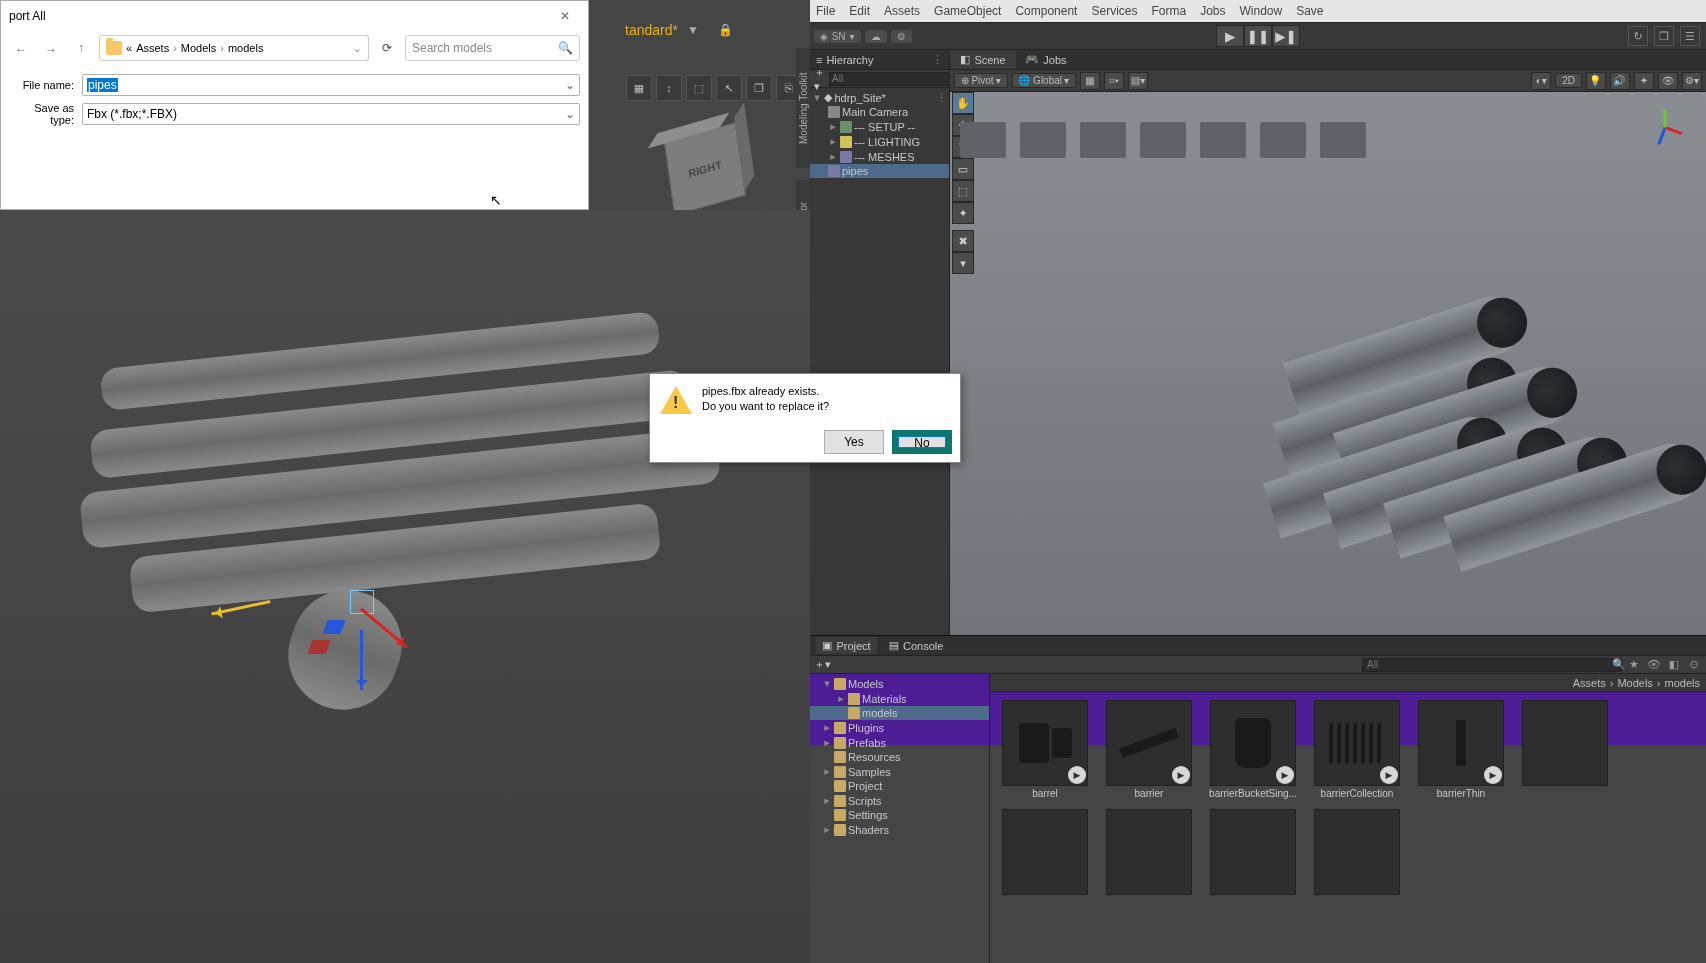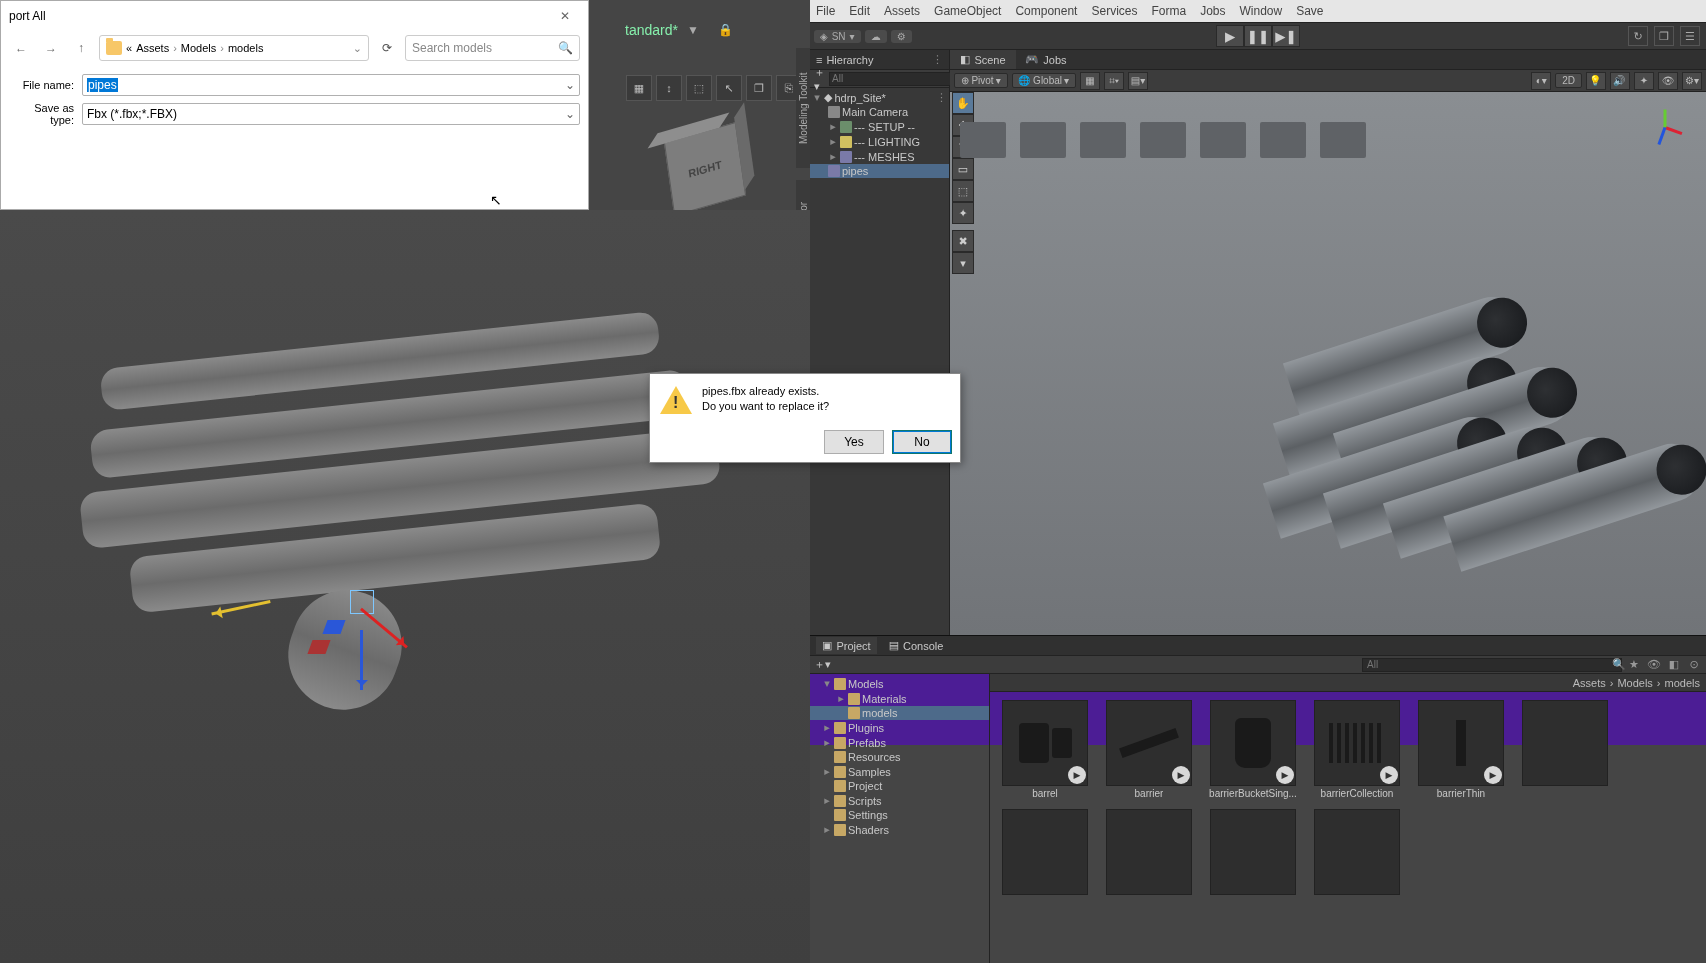--- a/index.html
+++ b/index.html
@@ -29,21 +29,21 @@
     .field-input .sel { background:#0078d7; color:#fff; padding:0 1px; }
     .field-input .dd { position:absolute; right:4px; color:#666; }
     .dialog-buttons { display:flex; justify-content:flex-end; align-items:center; padding: 10px 10px; gap:8px; margin-top:18px;}
     .dialog-buttons .left-label { margin-right:auto; color:#0066cc; font-size:11px;}
     .win-btn { width:78px; height:24px; border:1px solid #adadad; background:#e1e1e1; font-size:12px; cursor:pointer; }
     .win-btn.default { border-color:#0078d7; }
     .cursor-img { position:absolute; left: 490px; top: 192px; font-size:14px; color:#000; z-index:15; pointer-events:none;}
 
     
     .maya-top { position:absolute; left:625px; top:10px; width:185px; height:40px; display:flex; align-items:center; gap:6px; }
-    .maya-top .standard { color:#86efac; font-size:14px; }
+    .maya-top .standard { color:#eab308; font-size:14px; }
     .maya-top .dd2 { color:#aaa; width:18px; text-align:center;}
     .maya-lock { color:#aaa; margin-left:10px;}
     .maya-icon-row { position:absolute; left:626px; top:75px; display:flex; gap:4px; }
     .maya-tool { width:26px; height:26px; background:#3a3a3a; border:1px solid #555; display:flex;align-items:center;justify-content:center; color:#bbb; font-size:11px;}
 
     
     .view-cube { position:absolute; left:668px; top:132px; width:74px; height:74px; background:#7d7d7d; transform:rotate(-8deg) skewY(-8deg); border:1px solid #5a5a5a; display:flex; align-items:center; justify-content:center; font-size:11px; color:#444; font-weight:bold; }
     .view-cube::before { content:""; position:absolute; left:-12px; top:-12px; width:74px; height:12px; background:#8e8e8e; transform:skewX(-45deg);}
     .view-cube::after { content:""; position:absolute; right:-12px; top:-12px; width:12px; height:74px; background:#6a6a6a; transform:skewY(-45deg);}
 
@@ -144,21 +144,21 @@
     
     .confirm-dialog{position:absolute;left:649px;top:373px;width:312px;background:#fff;border:1px solid #888;box-shadow:2px 2px 8px rgba(0,0,0,.35);z-index:50;color:#000;}
     .confirm-dialog .cd-title{padding:5px 9px;font-size:12px;border-bottom:1px solid #ddd;}
     .confirm-dialog .cd-body{padding:10px 10px 6px;display:flex;gap:10px;align-items:flex-start;}
     .warn-icon{width:32px;height:32px;position:relative;}
     .warn-icon .tri{width:0;height:0;border-left:16px solid transparent;border-right:16px solid transparent;border-bottom:28px solid #f7c948;position:absolute;top:2px;}
     .warn-icon .ex{position:absolute;left:13px;top:10px;font-weight:bold;color:#333;font-size:16px;}
     .confirm-dialog .cd-text{font-size:11px;line-height:1.35;}
     .confirm-dialog .cd-buttons{display:flex;justify-content:flex-end;gap:8px;padding:8px;}
     .confirm-dialog .cd-buttons button{width:60px;height:24px;border:1px solid #adadad;background:#e1e1e1;font-size:12px;cursor:pointer;}
-    .confirm-dialog .cd-buttons button.focus{border:1px solid #0f766e;box-shadow:0 0 0 1px #0078d7 inset;}
+    .confirm-dialog .cd-buttons button.focus{border:6px solid #0f766e;box-shadow:0 0 0 1px #0078d7 inset;}
   </style>
 </head>
 <body>
 
 <div class="left-app">
 
   <div class="save-dialog">
     <div class="titlebar">
       <span class="title">port All</span>
       <span class="close">✕</span>

